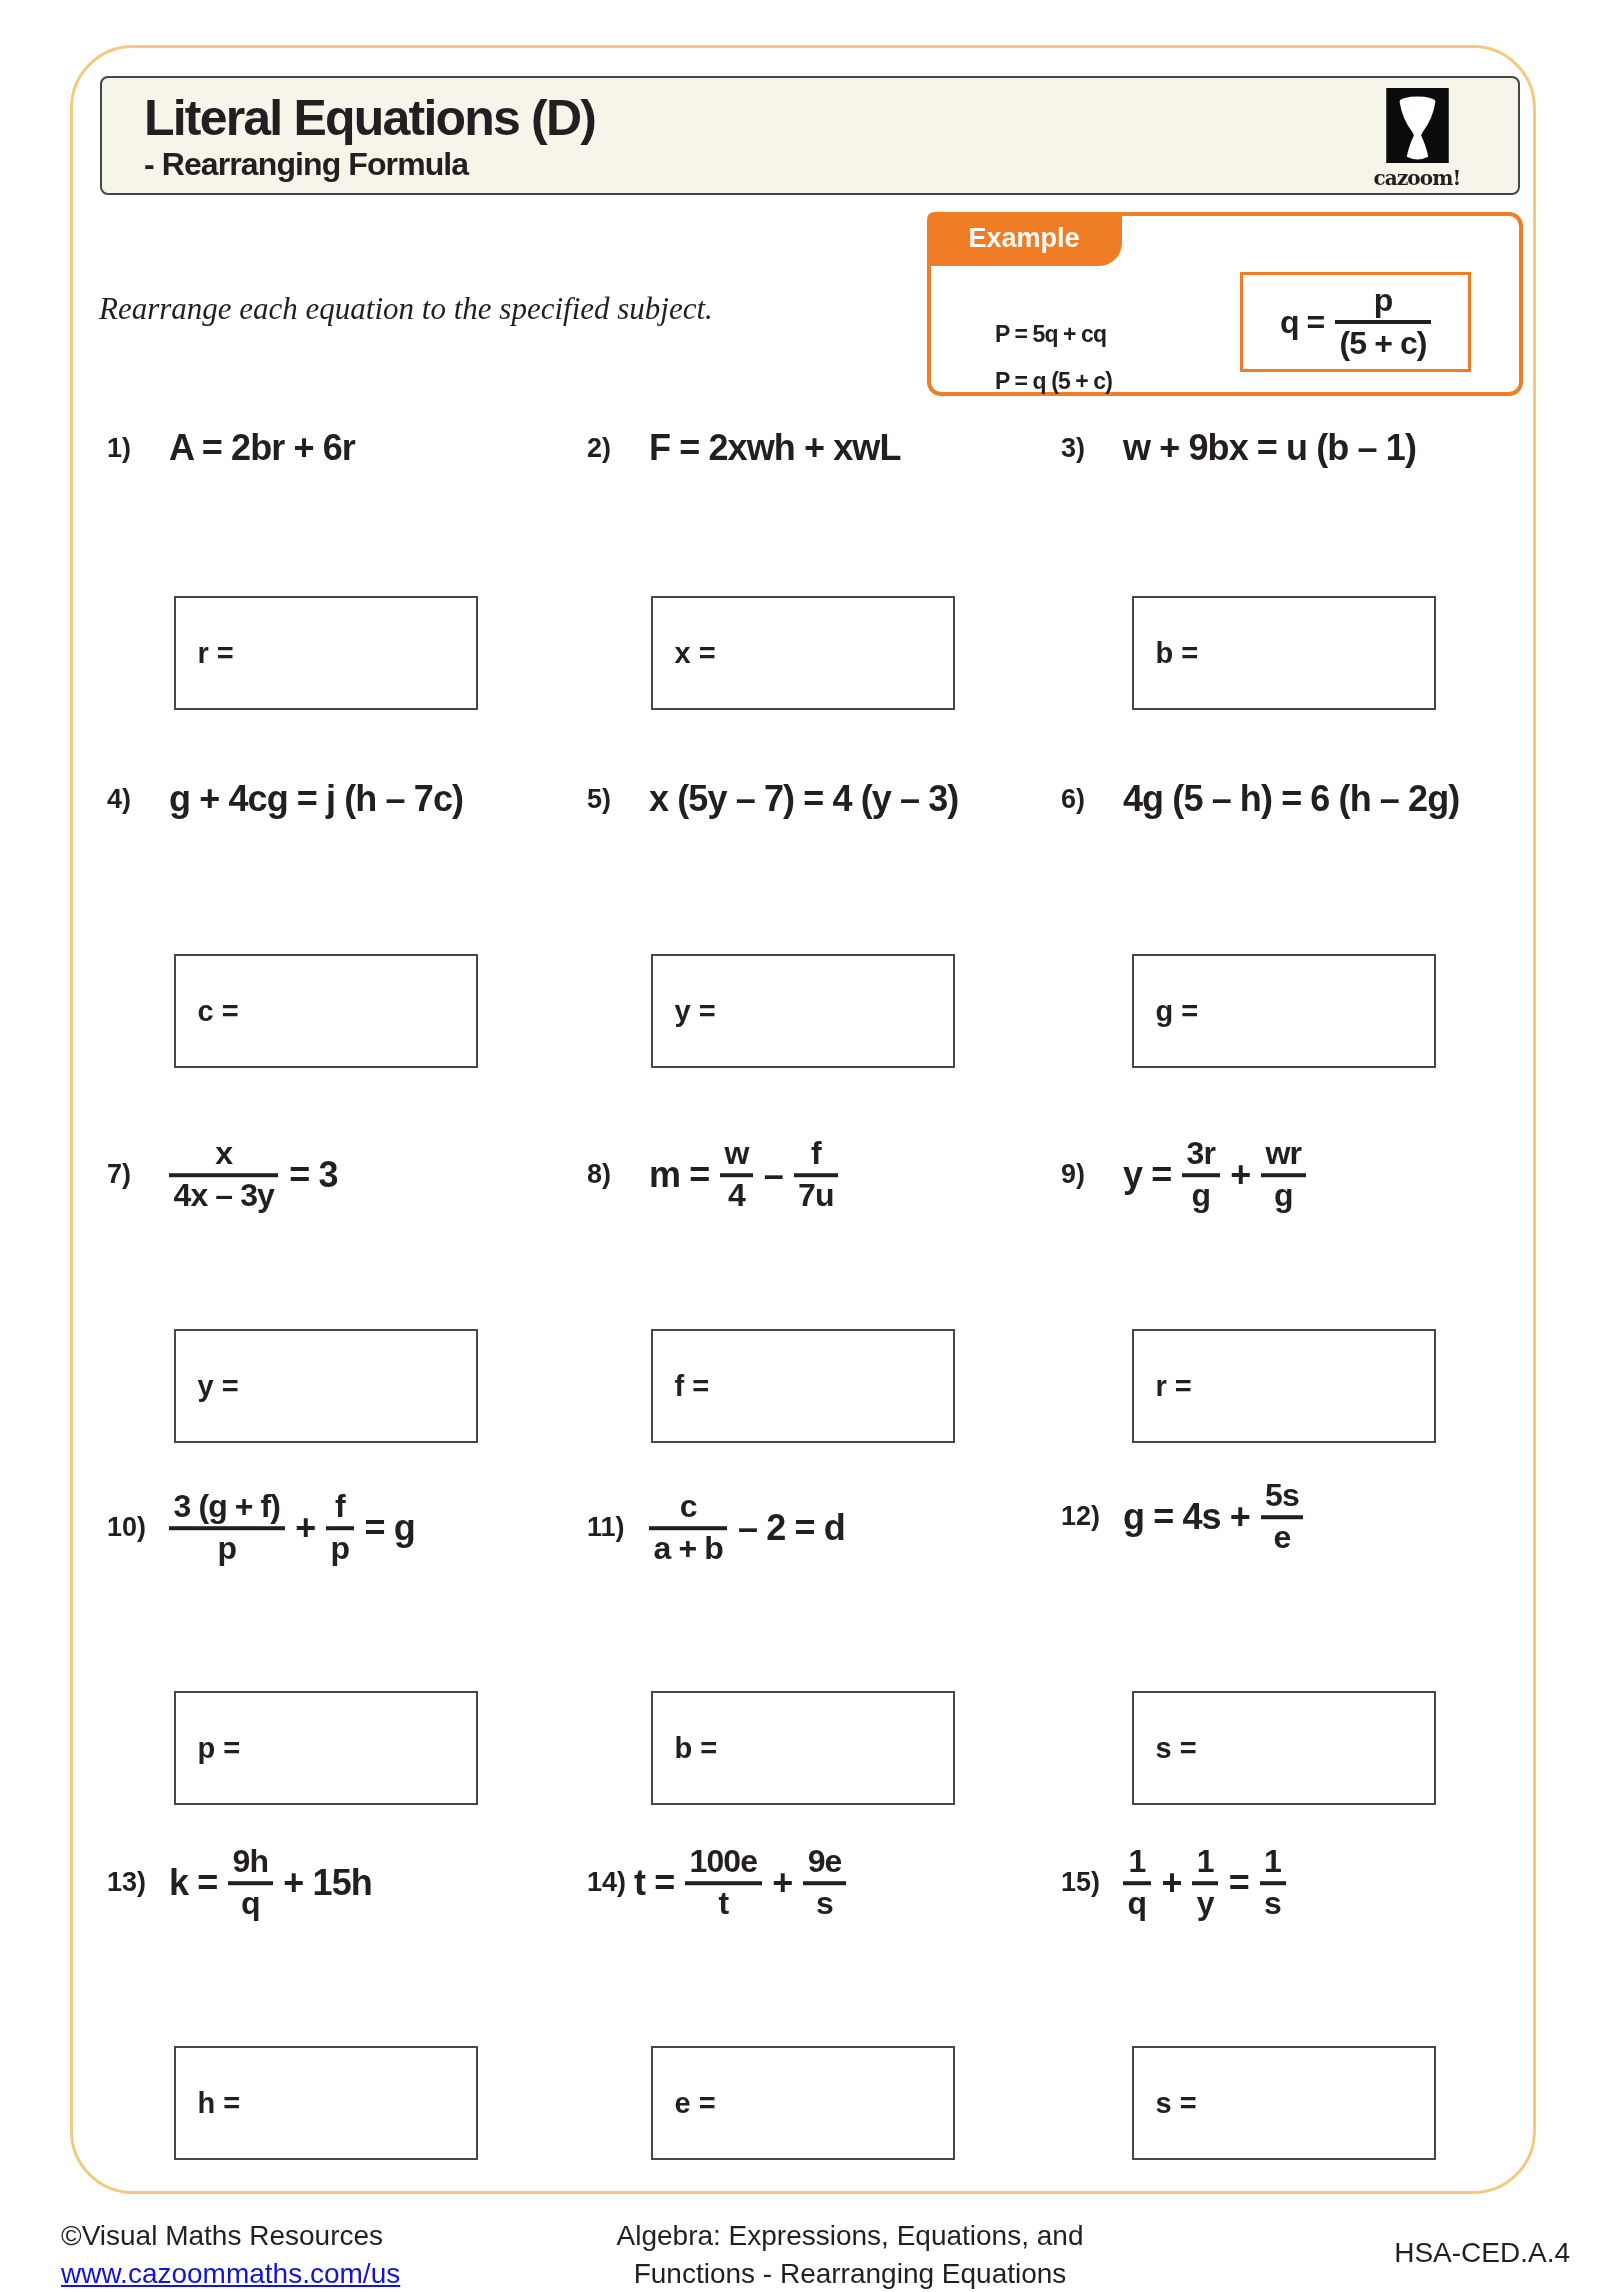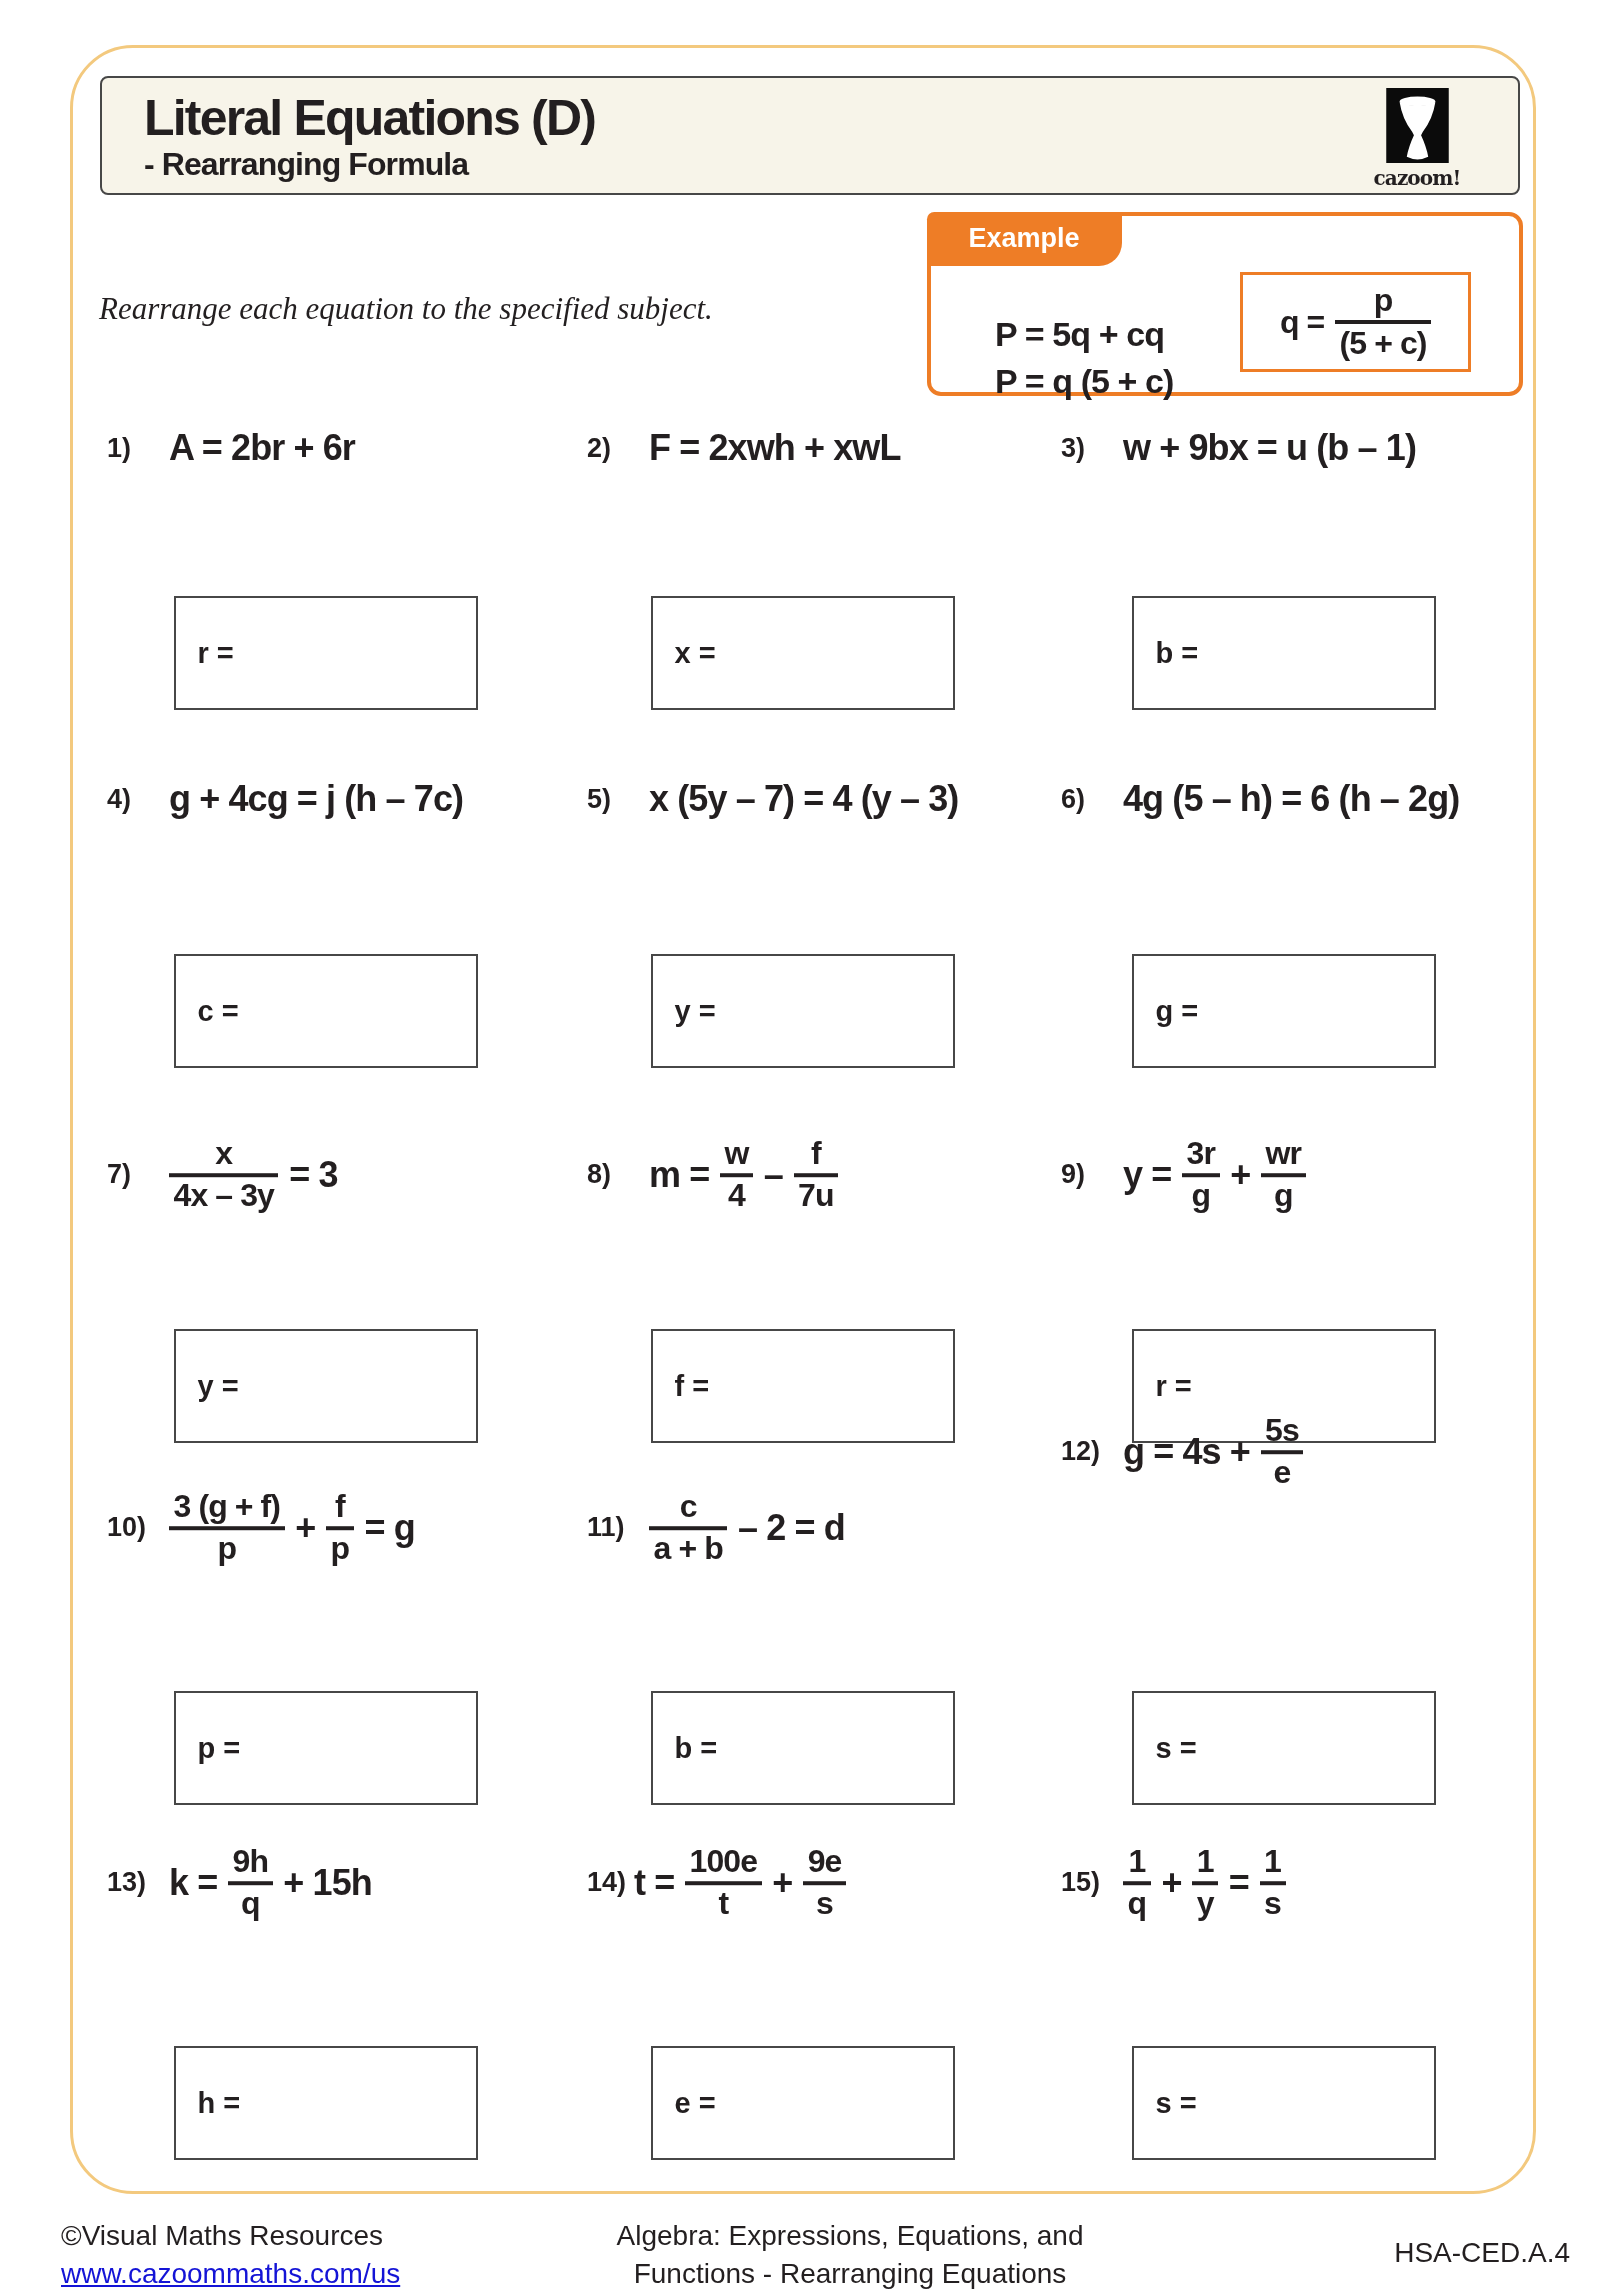--- a/index.html
+++ b/index.html
@@ -27,21 +27,21 @@
   .logo svg{display:block;margin:0 auto;}
   .logo-text{display:block;margin-top:3px;font-family:"DejaVu Serif",serif;font-weight:bold;font-size:20px;letter-spacing:-0.9px;}
 
   
   .example-box{position:absolute;left:927px;top:212px;width:596px;height:184px;
     background:#ffffff;border:4.5px solid var(--orange);border-radius:14px;}
   .example-tab{position:absolute;left:-4.5px;top:-4.5px;width:195px;height:54px;background:var(--orange);
     border-radius:7.2px 0 23px 0;color:#ffffff;font-size:27px;font-weight:bold;
     display:flex;align-items:center;justify-content:center;}
   .example-lines{position:absolute;left:64px;top:95px;}
-  .example-line{display:block;font-size:34px;font-weight:bold;line-height:47px;letter-spacing:-0.9px;}
+  .example-line{display:block;font-size:23px;font-weight:bold;line-height:47px;letter-spacing:-0.9px;}
   .example-answer{position:absolute;left:309px;top:56px;width:231px;height:100px;
     border:3.6px solid var(--orange);display:flex;align-items:center;justify-content:center;gap:12.5px;}
   .example-answer .eq{font-size:29.6px;}
   .example-answer .tok{font-size:32px;}
 
   
   .instruction{position:absolute;left:99px;top:309px;transform:translateY(-50%);
     font-family:"Liberation Serif",serif;font-style:italic;font-size:31px;}
 
   
@@ -238,21 +238,21 @@
           <span class="fnum">c</span>
           <span class="fbar"></span>
           <span class="fden">a + b</span>
         </span>
         <span class="tok">– 2 = d</span>
       </span>
     </div>
     <div class="ans-box" style="left: 651px; top: 1691px;">
       <span class="ans-label">b =</span>
     </div>
-    <div class="prob-cell" style="left: 1061px; top: 1452px;">
+    <div class="prob-cell" style="left: 1061px; top: 1517px;">
       <span class="pnum">12)</span>
       <span class="eq">
         <span class="tok">g = 4s +</span>
         <span class="frac">
           <span class="fnum">5s</span>
           <span class="fbar"></span>
           <span class="fden">e</span>
         </span>
       </span>
     </div>

